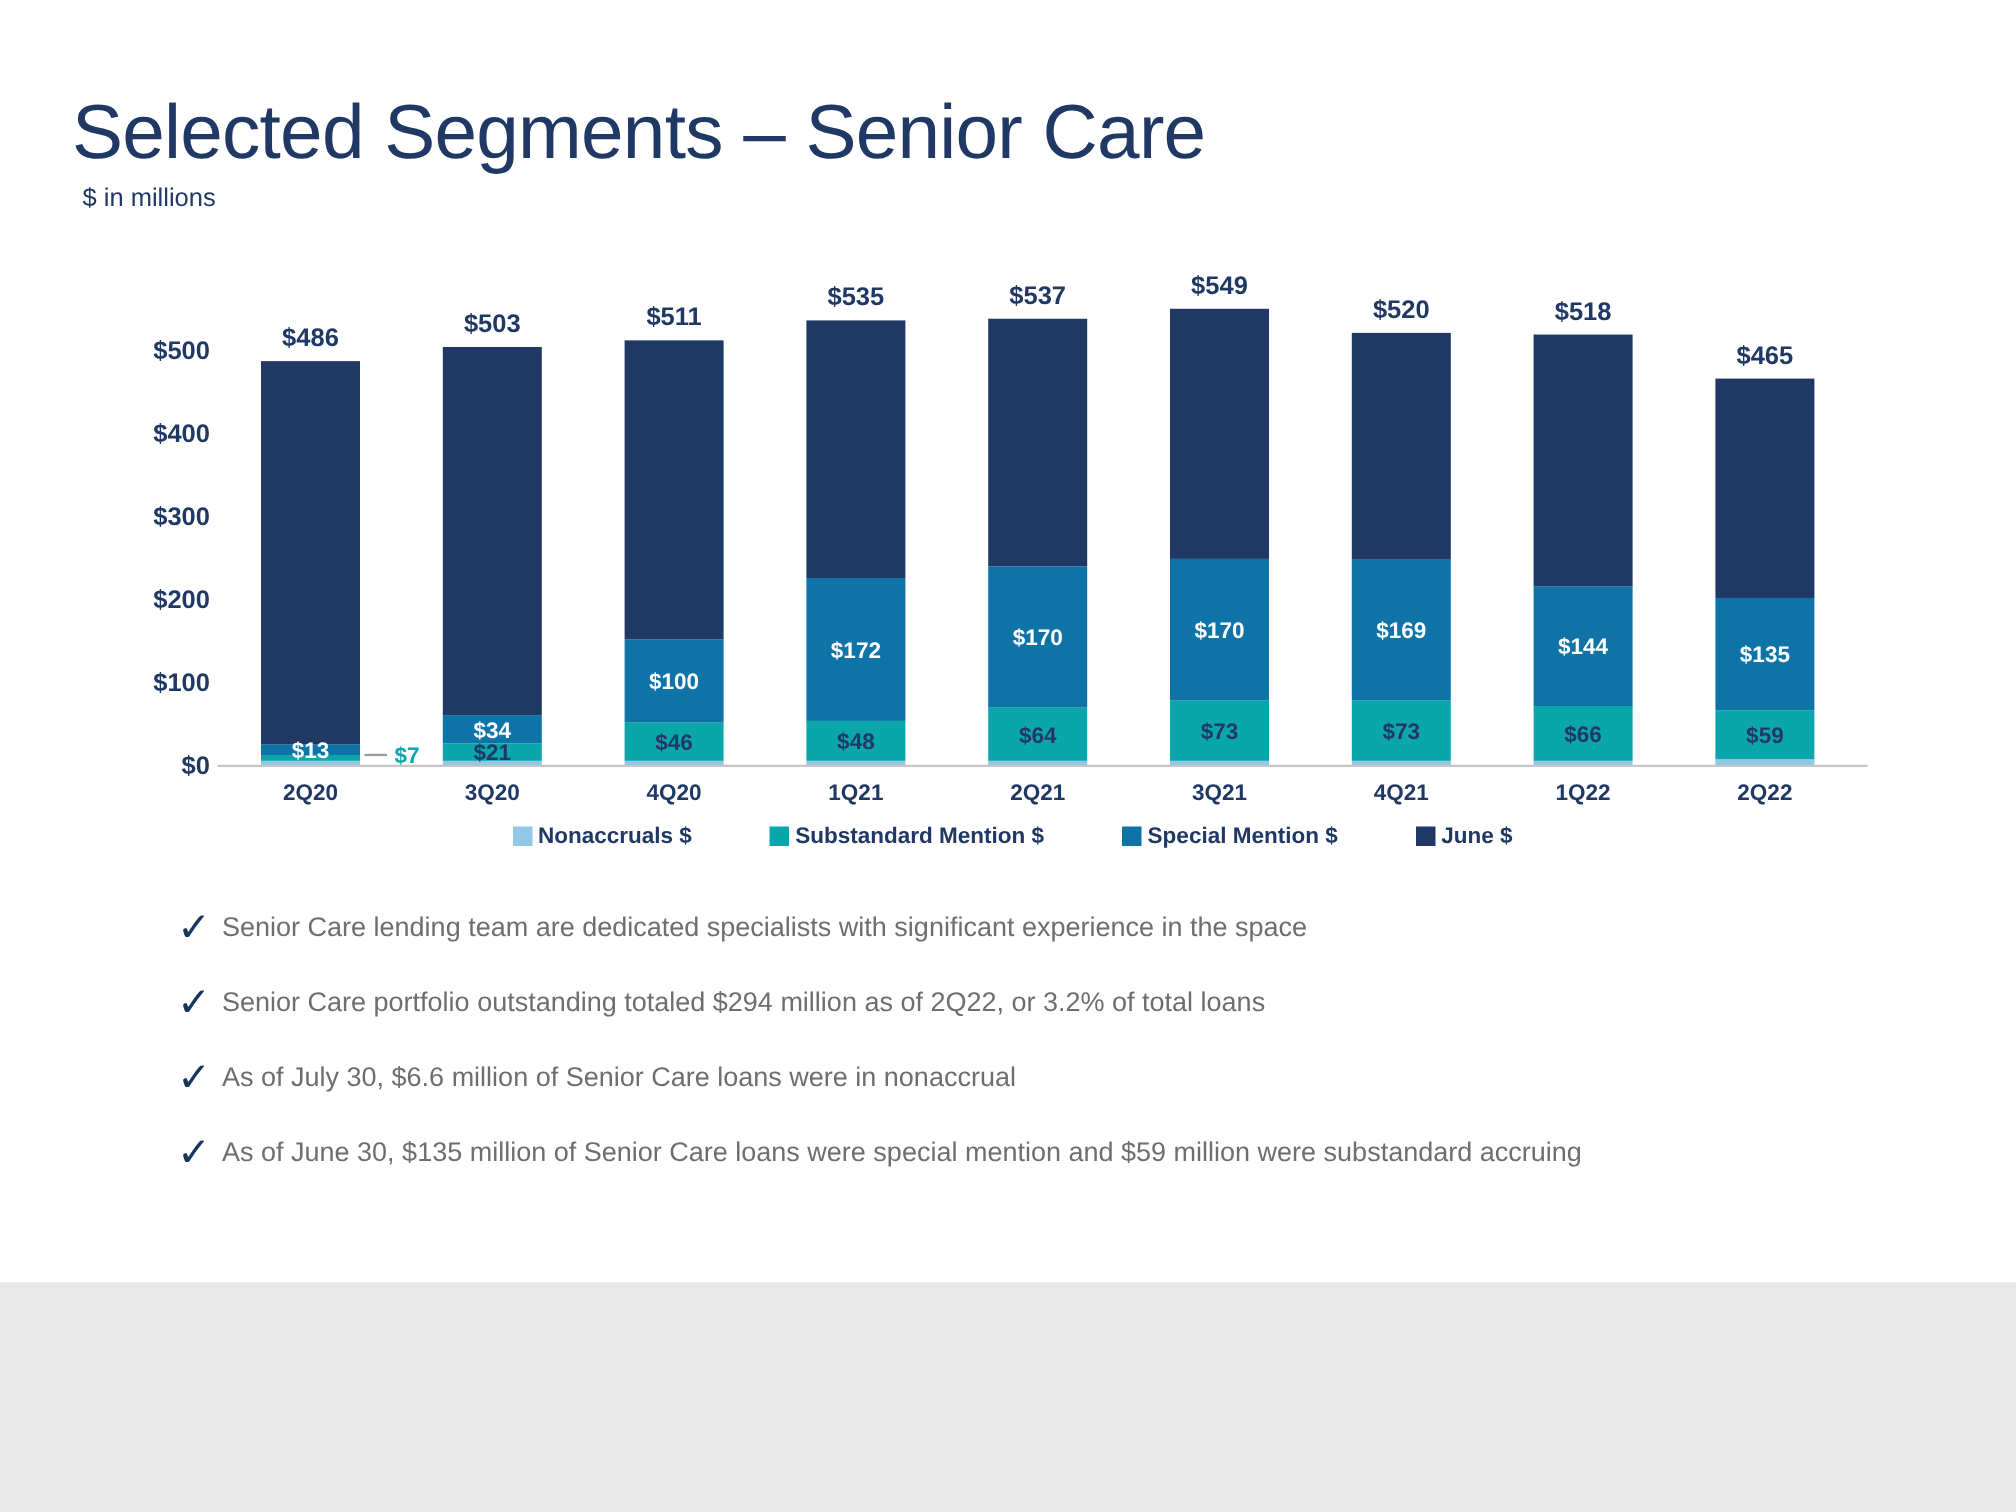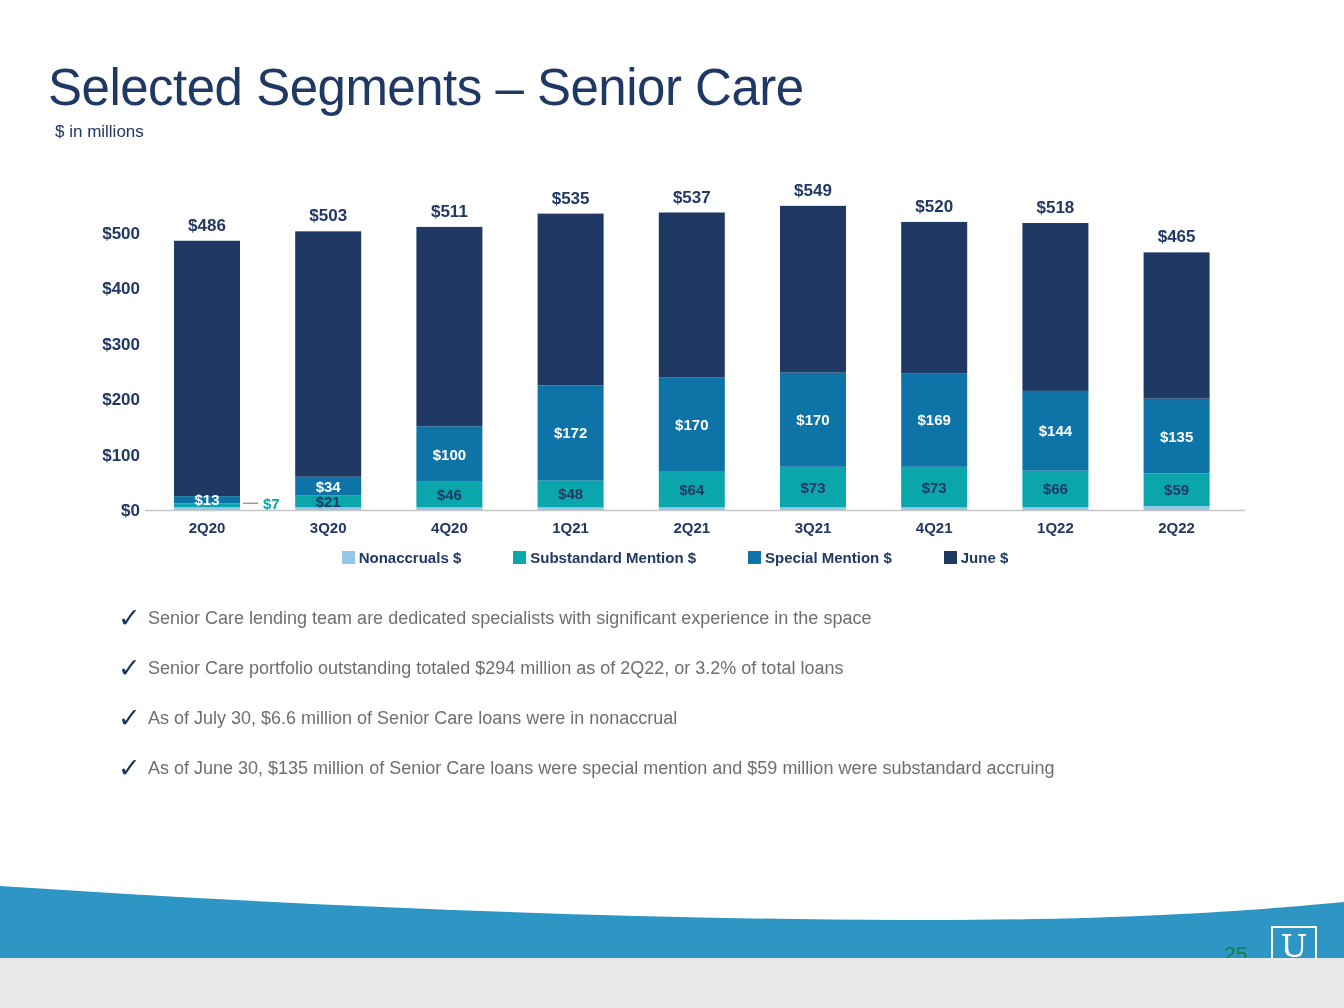--- a/index.html
+++ b/index.html
@@ -1,17 +1,17 @@
 <!DOCTYPE html>
 <html style="--navy: #1F3864; --gray: #6E6E6E;"><head>
 <meta charset="utf-8">
 <style>
   html,body{margin:0;padding:0;background:#e8e8e8;}
   .slide{
-    position:relative;width:1344px;height:958px;background:#ffffff;
+    position:relative;width:1344px;height:855px;background:#ffffff;
     overflow:hidden;font-family:"Liberation Sans",sans-serif;
   }
   .title{
     position:absolute;left:48px;top:58px;margin:0;
     font-size:51px;font-weight:400;color:var(--navy);letter-spacing:-0.5px;
   }
   .subtitle{
     position:absolute;left:55px;top:122px;
     font-size:17px;color:var(--navy);
   }

